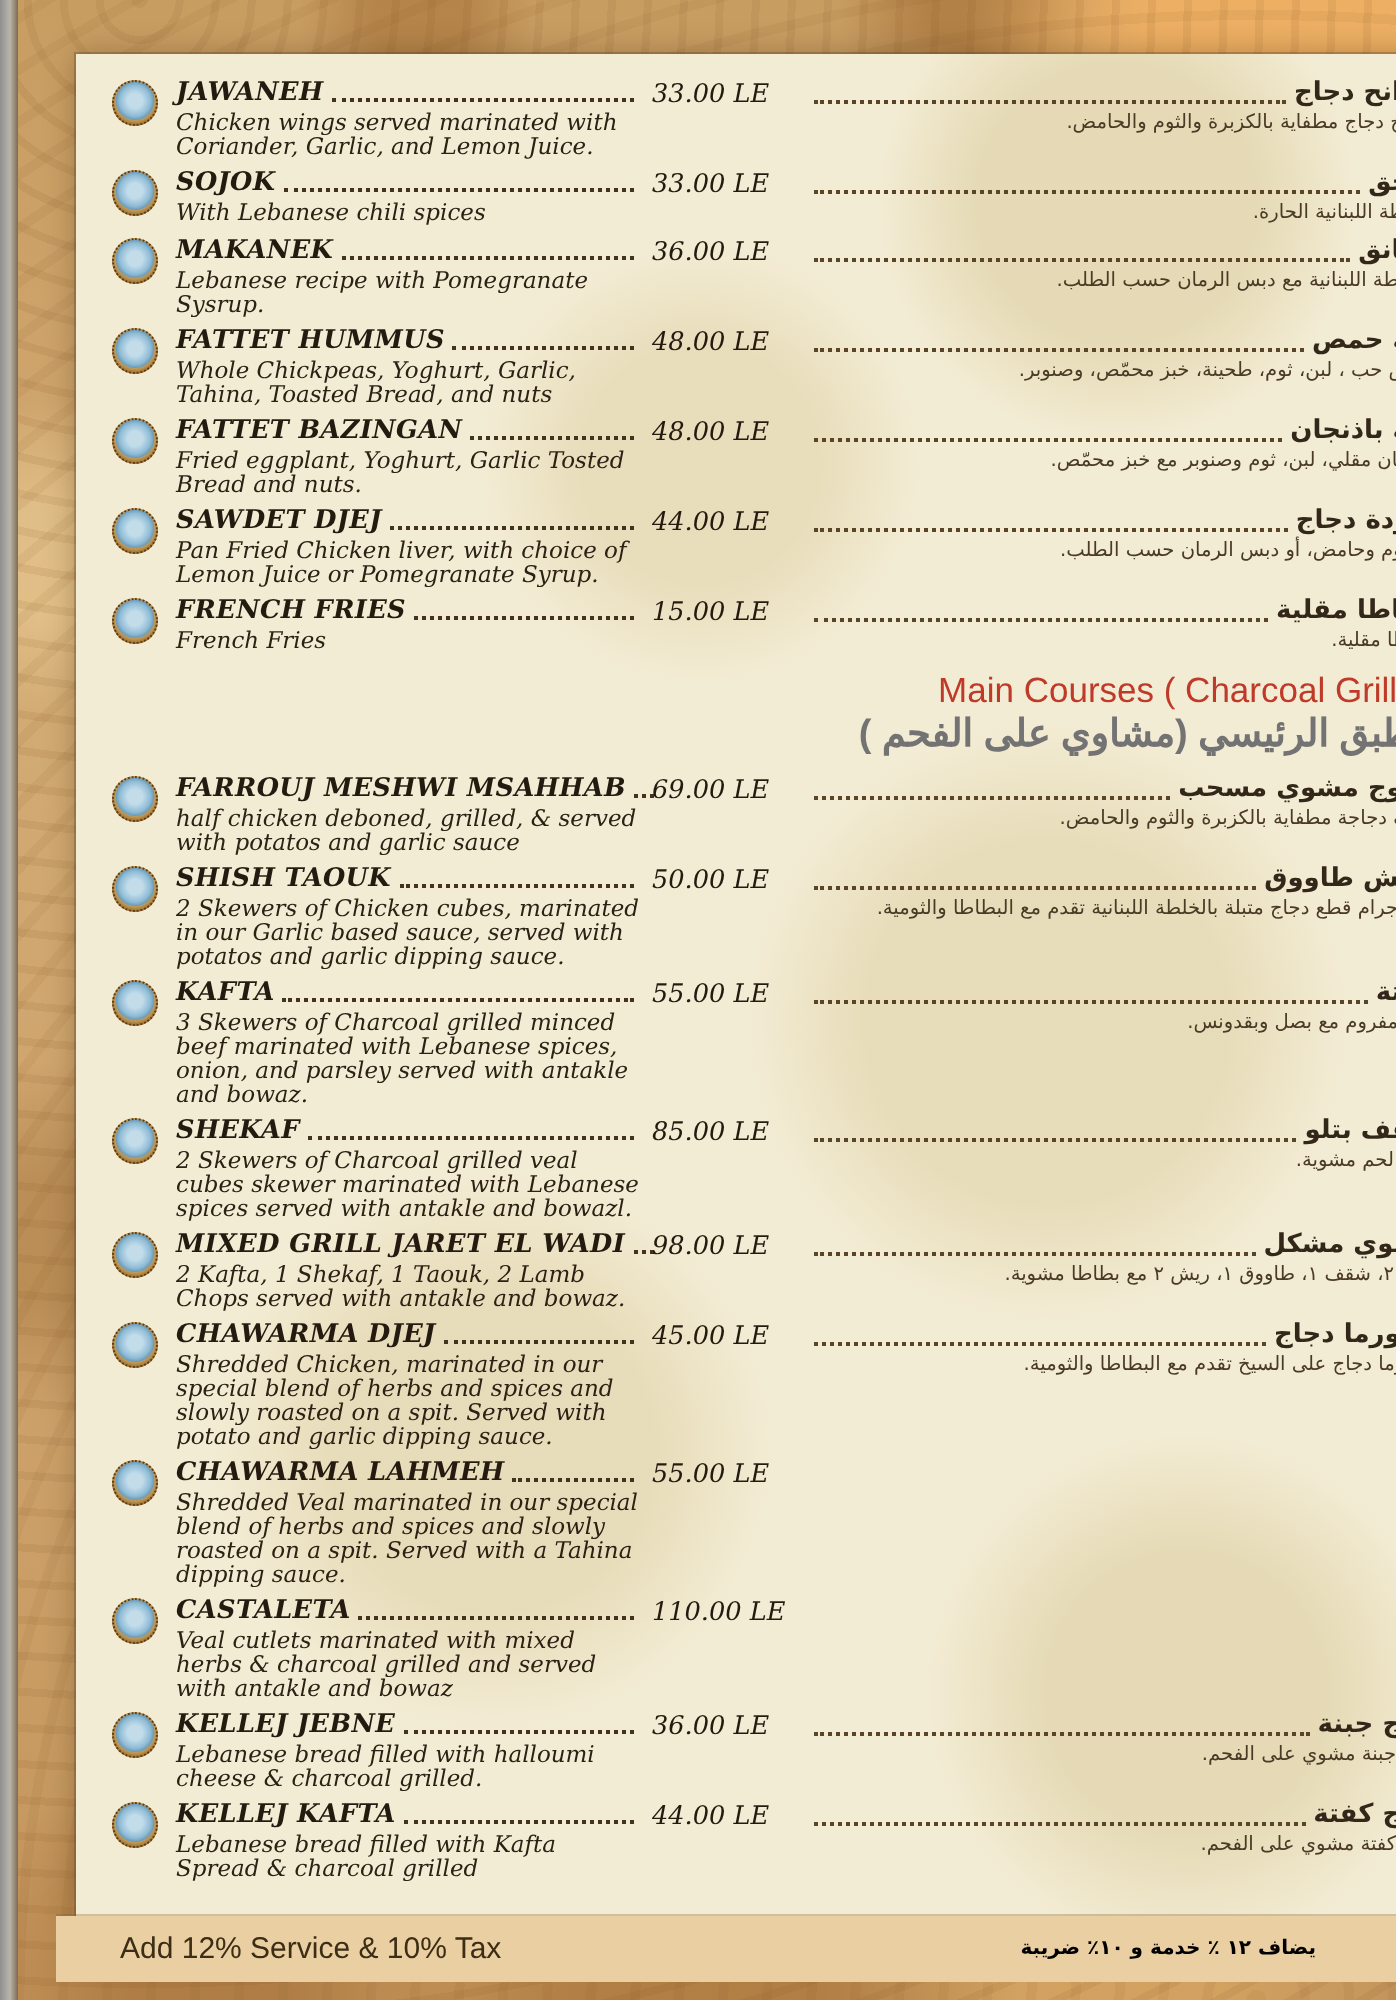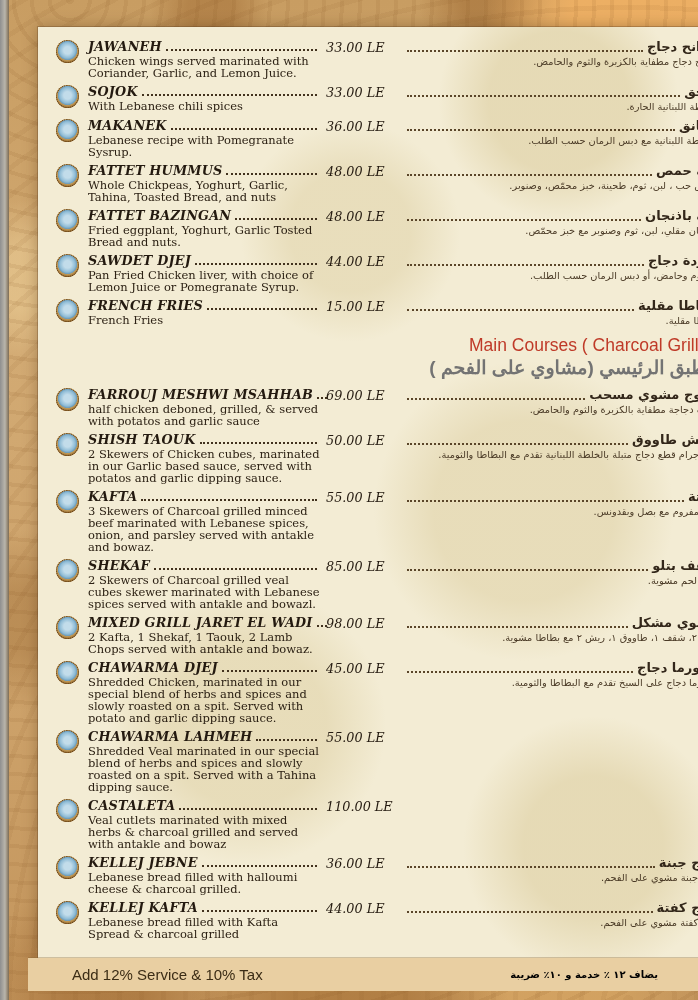--- a/index.html
+++ b/index.html
@@ -62,40 +62,40 @@
     width:23px;height:23px;border-radius:50%;margin-top:1px;
     background:radial-gradient(circle at 50% 45%, #c2dcea 0 22%, #8fbcd6 45%, #6f9cb8 55%, #c09a58 58%, #8d5d22 78%, #6d4517 100%);
     outline:1px dotted #5f3c12;outline-offset:-1px;
   }
   .en-name-row{display:flex;align-items:flex-end;line-height:15px;}
   .en-name{
     font-style:italic;font-weight:bold;font-size:12.8px;color:#241a10;
     white-space:nowrap;letter-spacing:.2px;
   }
   .leader{flex:1;min-width:10px;border-bottom:2px dotted #42321e;margin:0 3px 3px 4px;height:10px;}
-  .en-desc{font-size:11.5px;line-height:12px;color:#2c2114;margin-top:1px;}
+  .en-desc{font-style:italic;font-size:11.5px;line-height:12px;color:#2c2114;margin-top:1px;}
   .price{
     font-style:italic;font-size:12.8px;color:#241a10;white-space:nowrap;
     padding-top:1px;padding-left:6px;
   }
   .ar{direction:rtl;font-family:"DejaVu Sans", sans-serif;}
   .ar-name-row{display:flex;align-items:flex-end;line-height:16px;justify-content:space-between;}
   .ar-name{font-weight:bold;font-size:13px;color:#33271a;white-space:nowrap;}
   .ar-leader{border-bottom:2px dotted #5a4529;margin:0 4px 3px 3px;}
   .ar-desc{font-size:9.8px;line-height:12px;color:#4a3a26;margin-top:1px;}
   
   .section-heading{text-align:right;margin:8px 0 10px;}
   .heading-en{font-family:"Liberation Sans", sans-serif;color:#bf3a28;font-size:17.5px;line-height:21px;}
   .heading-ar{font-family:Liberation Sans, sans-serif;font-weight:bold;color:#737373;font-size:19px;line-height:19px;margin-top:2px;}
   
   .footer-bar{
     position:absolute;left:28px;top:958px;width:670px;height:33px;
     box-sizing:border-box;background:#e9cfa2;
     display:flex;justify-content:space-between;align-items:center;
-    padding:0 40px 0 44px;
+    padding:0 40px 0 32px;
     box-shadow:0 -1px 0 rgba(120,85,40,.3);
   }
   .footer-en{font-family:"Liberation Sans", sans-serif;font-size:15px;color:#3c2d16;}
   .footer-ar{font-family:"DejaVu Sans", sans-serif;font-weight:bold;font-size:10px;color:#000000;direction:rtl;}
 </style>
 </head>
 <body>
 
 <div class="backdrop"></div>
 <div class="pattern-dots"></div>

